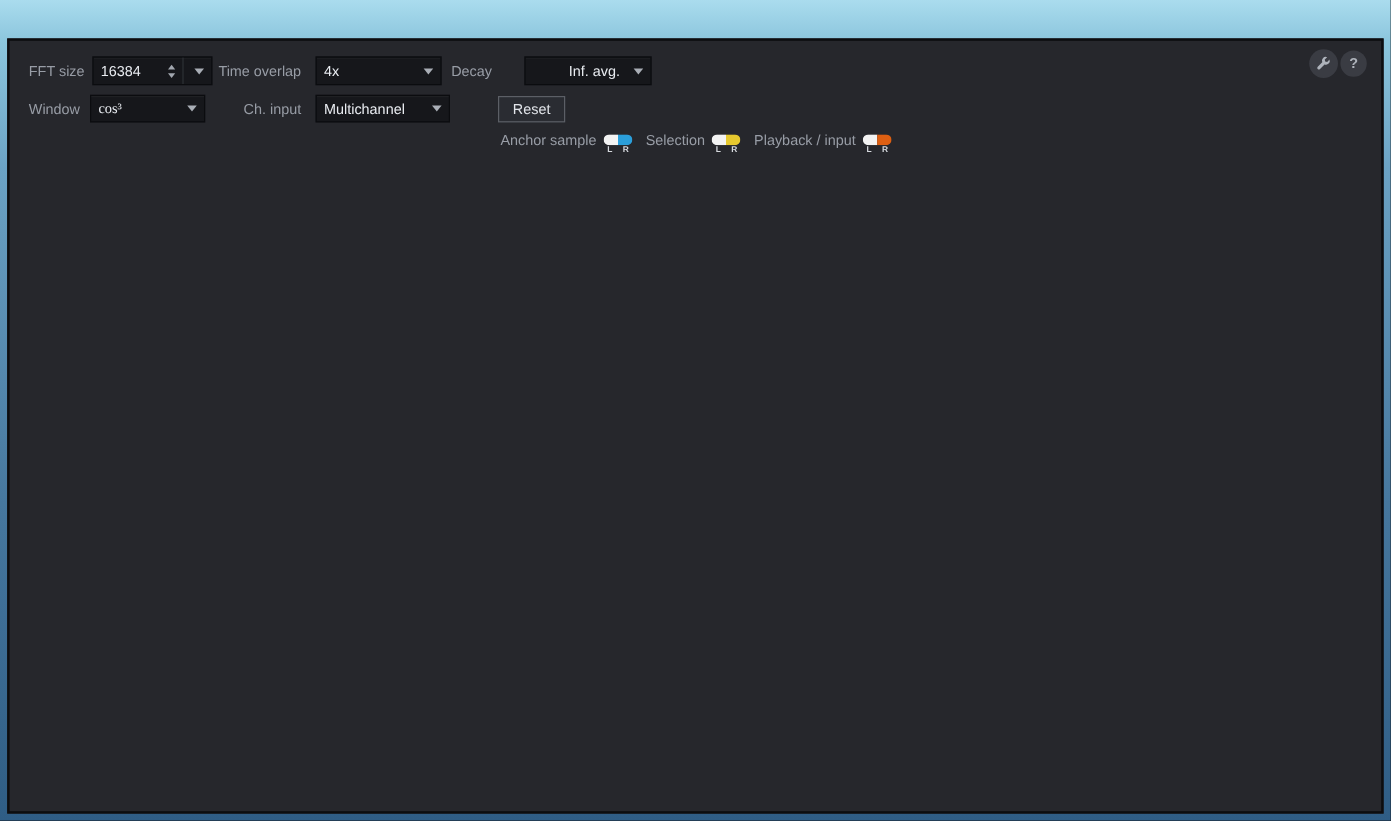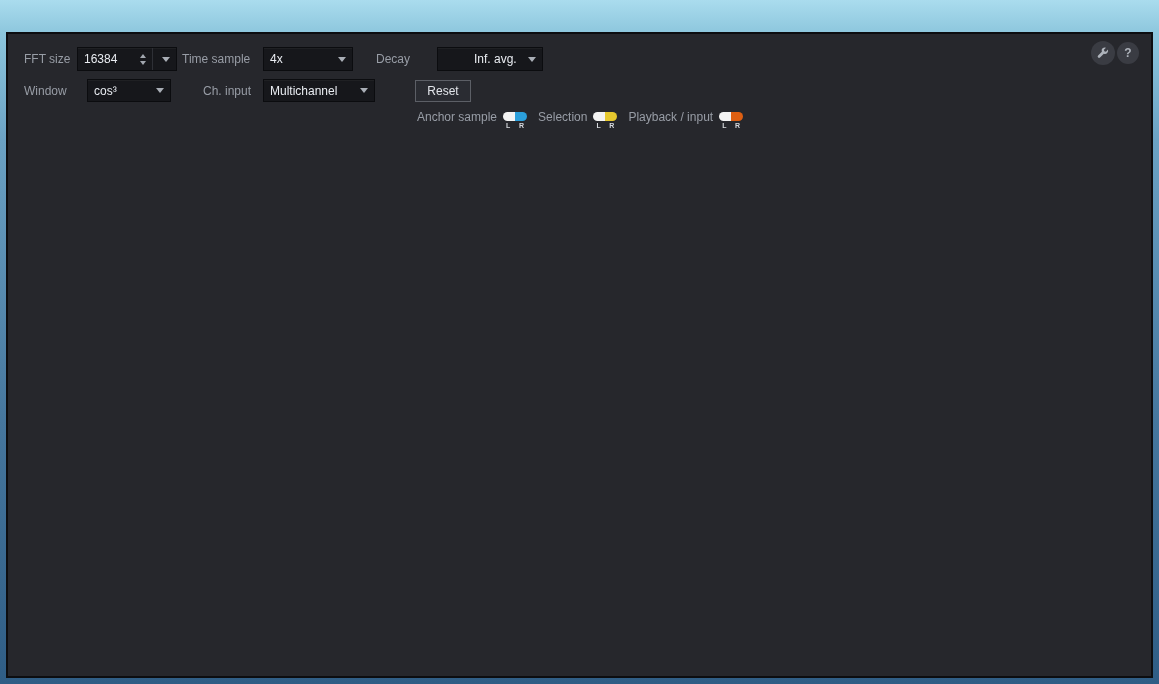--- a/index.html
+++ b/index.html
@@ -410,41 +410,41 @@
   <div class="lbl" style="left:24px;top:47px;">FFT size</div>
   <div class="box" style="left:77px;top:47px;width:100px;align-items:center;">
     <span class="val">16384</span>
     <span class="spin">
         <i class="up"></i>
         <i class="dn"></i>
       </span>
     <span class="dd-arrow"></span>
   </div>
 
-  <div class="lbl" style="left:182px;top:47px;">Time sample</div>
-  <div class="box" style="left:263px;top:47px;width:90px;">
+  <div class="lbl" style="left:182px;top:47px;">Time overlap</div>
+  <div class="box" style="left:263px;top:47px;width:105px;">
     <span class="val">4x</span>
     <span class="dd-arrow"></span>
   </div>
 
   <div class="lbl" style="left:376px;top:47px;">Decay</div>
   <div class="box" style="left:437px;top:47px;width:106px;padding-left:36px;">
     <span class="val">Inf. avg.</span>
     <span class="dd-arrow"></span>
   </div>
 
   <div class="tool-circle" style="left:1091px;top:41px;">
     <svg width="14" height="14" viewBox="0 0 16 16">
       <path fill="#aeb3bb" d="M13.6 4.1a3.6 3.6 0 0 1-4.7 4.7L4.6 13.1a1.55 1.55 0 1 1-2.2-2.2l4.3-4.3a3.6 3.6 0 0 1 4.7-4.7L9.1 4.2l.4 1.9 1.9.4 2.2-2.4z"></path>
     </svg>
   </div>
   <div class="tool-circle help" style="left:1117px;top:42px;">?</div>
 
   <div class="lbl" style="left:24px;top:79px;">Window</div>
-  <div class="box" style="left:87px;top:79px;width:84px;height:23px;">
+  <div class="box" style="left:75px;top:79px;width:96px;height:23px;font-family:Liberation Serif, serif;">
     <span class="val">cos³</span>
     <span class="dd-arrow"></span>
   </div>
 
   <div class="lbl" style="left:203px;top:79px;">Ch. input</div>
   <div class="box" style="left:263px;top:79px;width:112px;height:23px;">
     <span class="val">Multichannel</span>
     <span class="dd-arrow"></span>
   </div>
 

